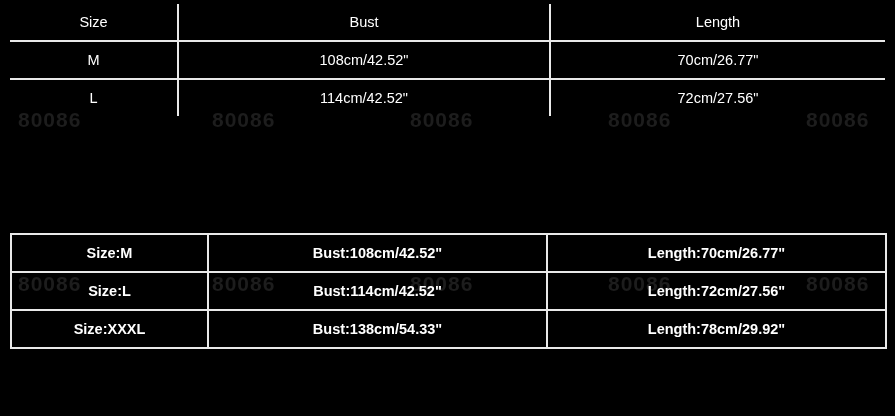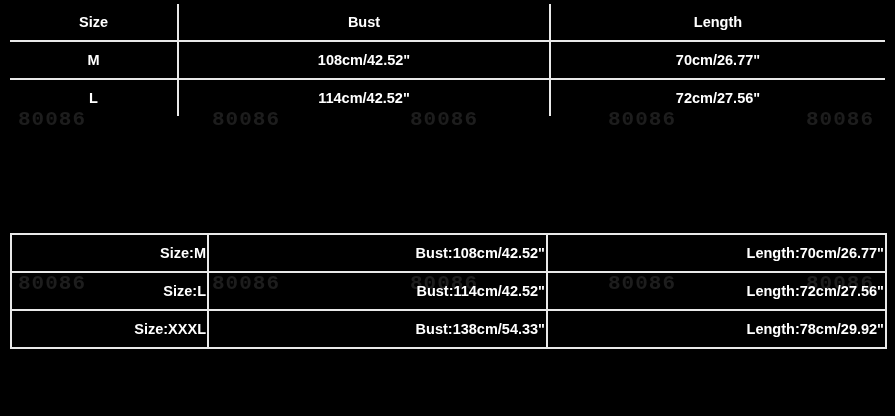--- a/index.html
+++ b/index.html
@@ -20,21 +20,21 @@
     position: relative;
     width: 895px;
     height: 416px;
     background: #000000;
   }
 
   
   .watermark {
     position: absolute;
     color: #1d1d1d;
-    font-family: Liberation Mono, monospace;
+    font-family: Liberation Sans, sans-serif;
     font-weight: bold;
     font-size: 21px;
     letter-spacing: 1px;
     pointer-events: none;
     user-select: none;
     white-space: nowrap;
   }
   .wm1 { left: 18px;  top: 108px; }
   .wm2 { left: 212px; top: 108px; }
   .wm3 { left: 410px; top: 108px; }
@@ -60,41 +60,41 @@
     top: 4px;
     width: 875px;
   }
   .table-one td {
     border-bottom: 2px solid #e9e9e9;
     border-right: 2px solid #e9e9e9;
     text-align: center;
     vertical-align: middle;
     height: 34px;
     font-size: 14.5px;
-    font-weight: bold;
+    font-weight: normal;
     font-family: "Liberation Sans", sans-serif;
     background: transparent;
   }
   .table-one tr td:last-child { border-right: none; }
   .table-one tr:last-child td { border-bottom: none; }
 
   .col-size { width: 168px; }
   .col-bust { width: 372px; }
   .col-len  { width: 335px; }
 
   
   .table-two {
     left: 10px;
     top: 233px;
     width: 875px;
     border: 2px solid #e9e9e9;
   }
   .table-two td {
     border: 2px solid #e9e9e9;
-    text-align: right;
+    text-align: center;
     vertical-align: middle;
     height: 34px;
     font-size: 14.5px;
     font-weight: bold;
     font-family: "Liberation Sans", sans-serif;
     background: transparent;
   }
   .t2-col-size { width: 197px; }
   .t2-col-bust { width: 339px; }
   .t2-col-len  { width: 339px; }

